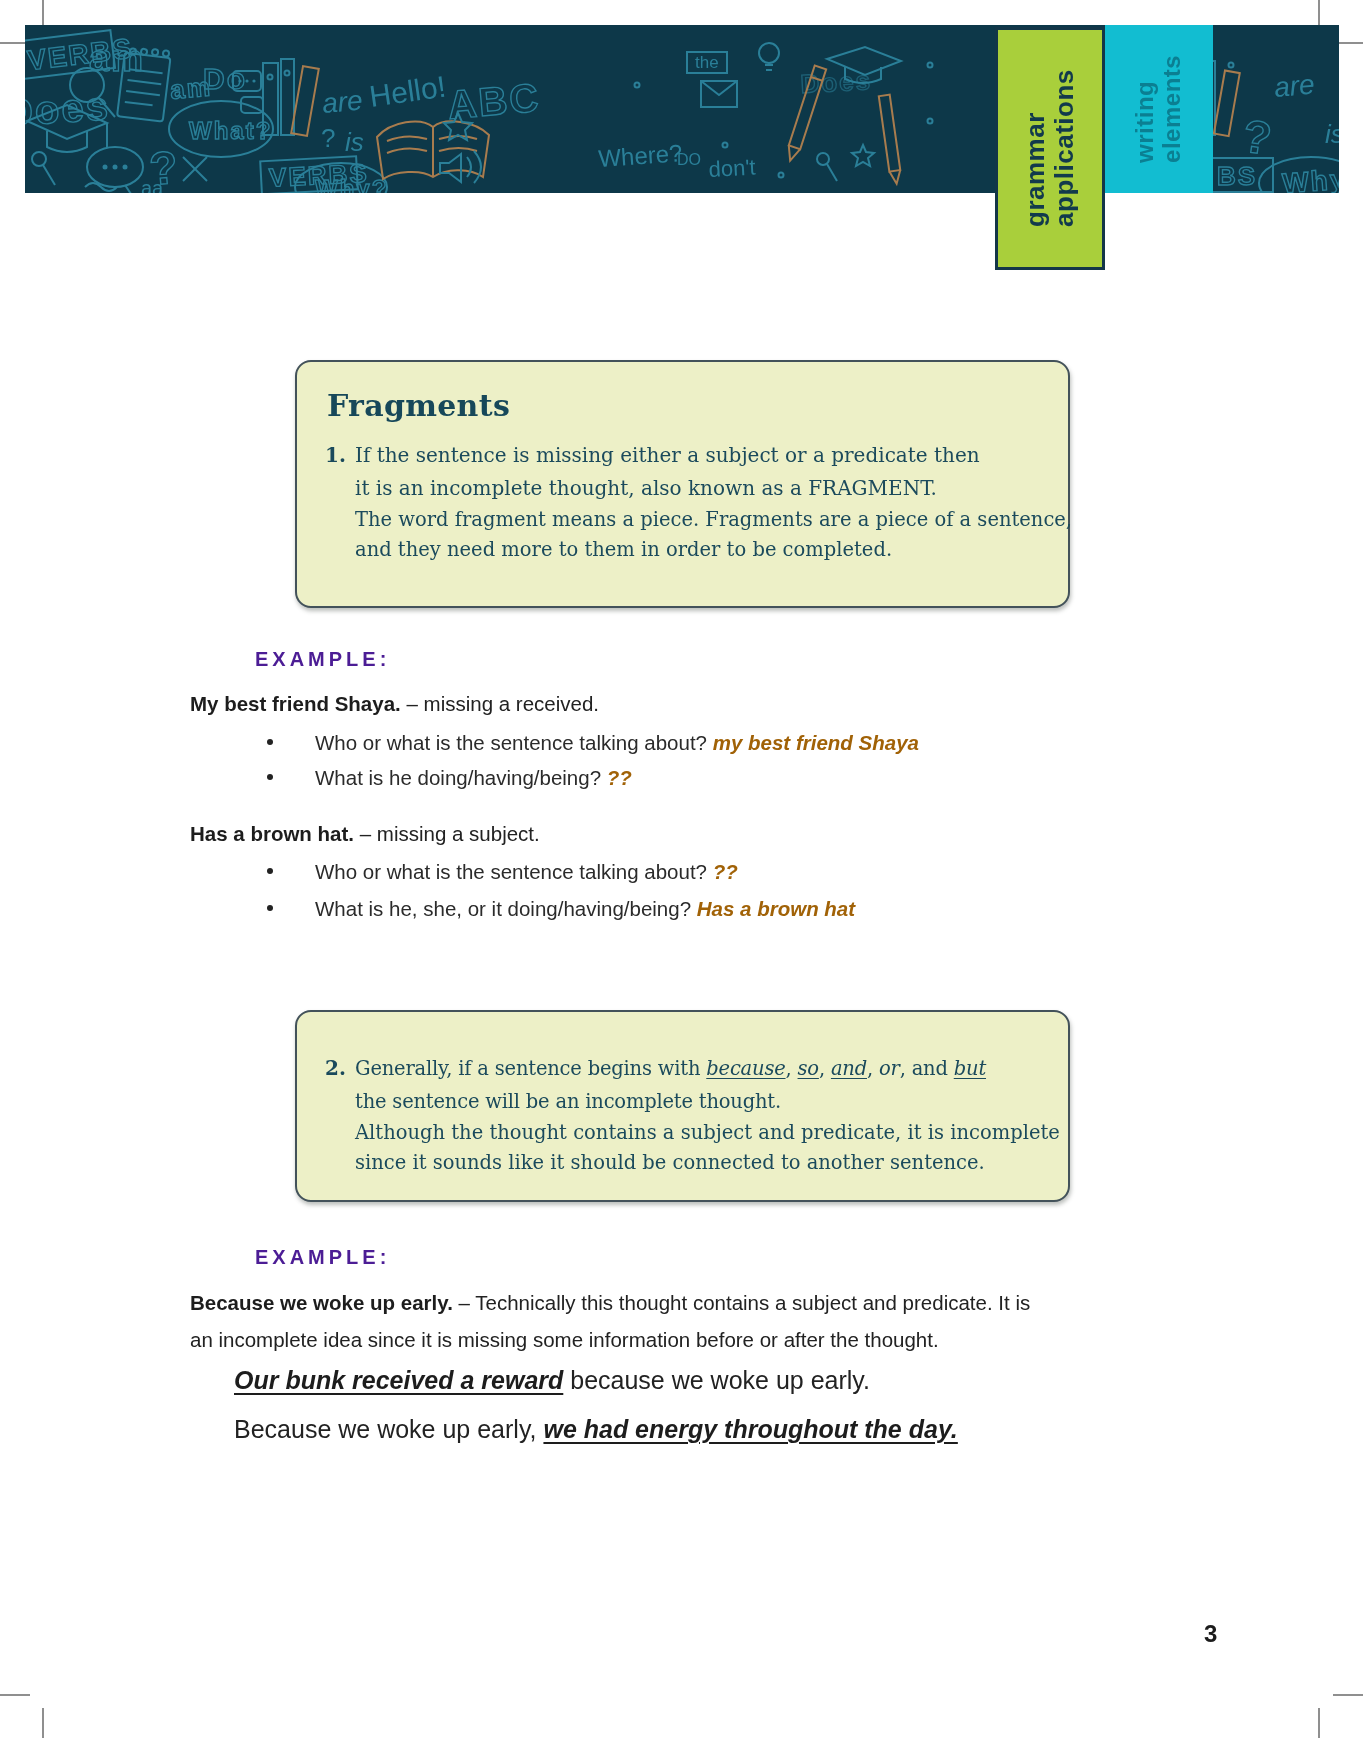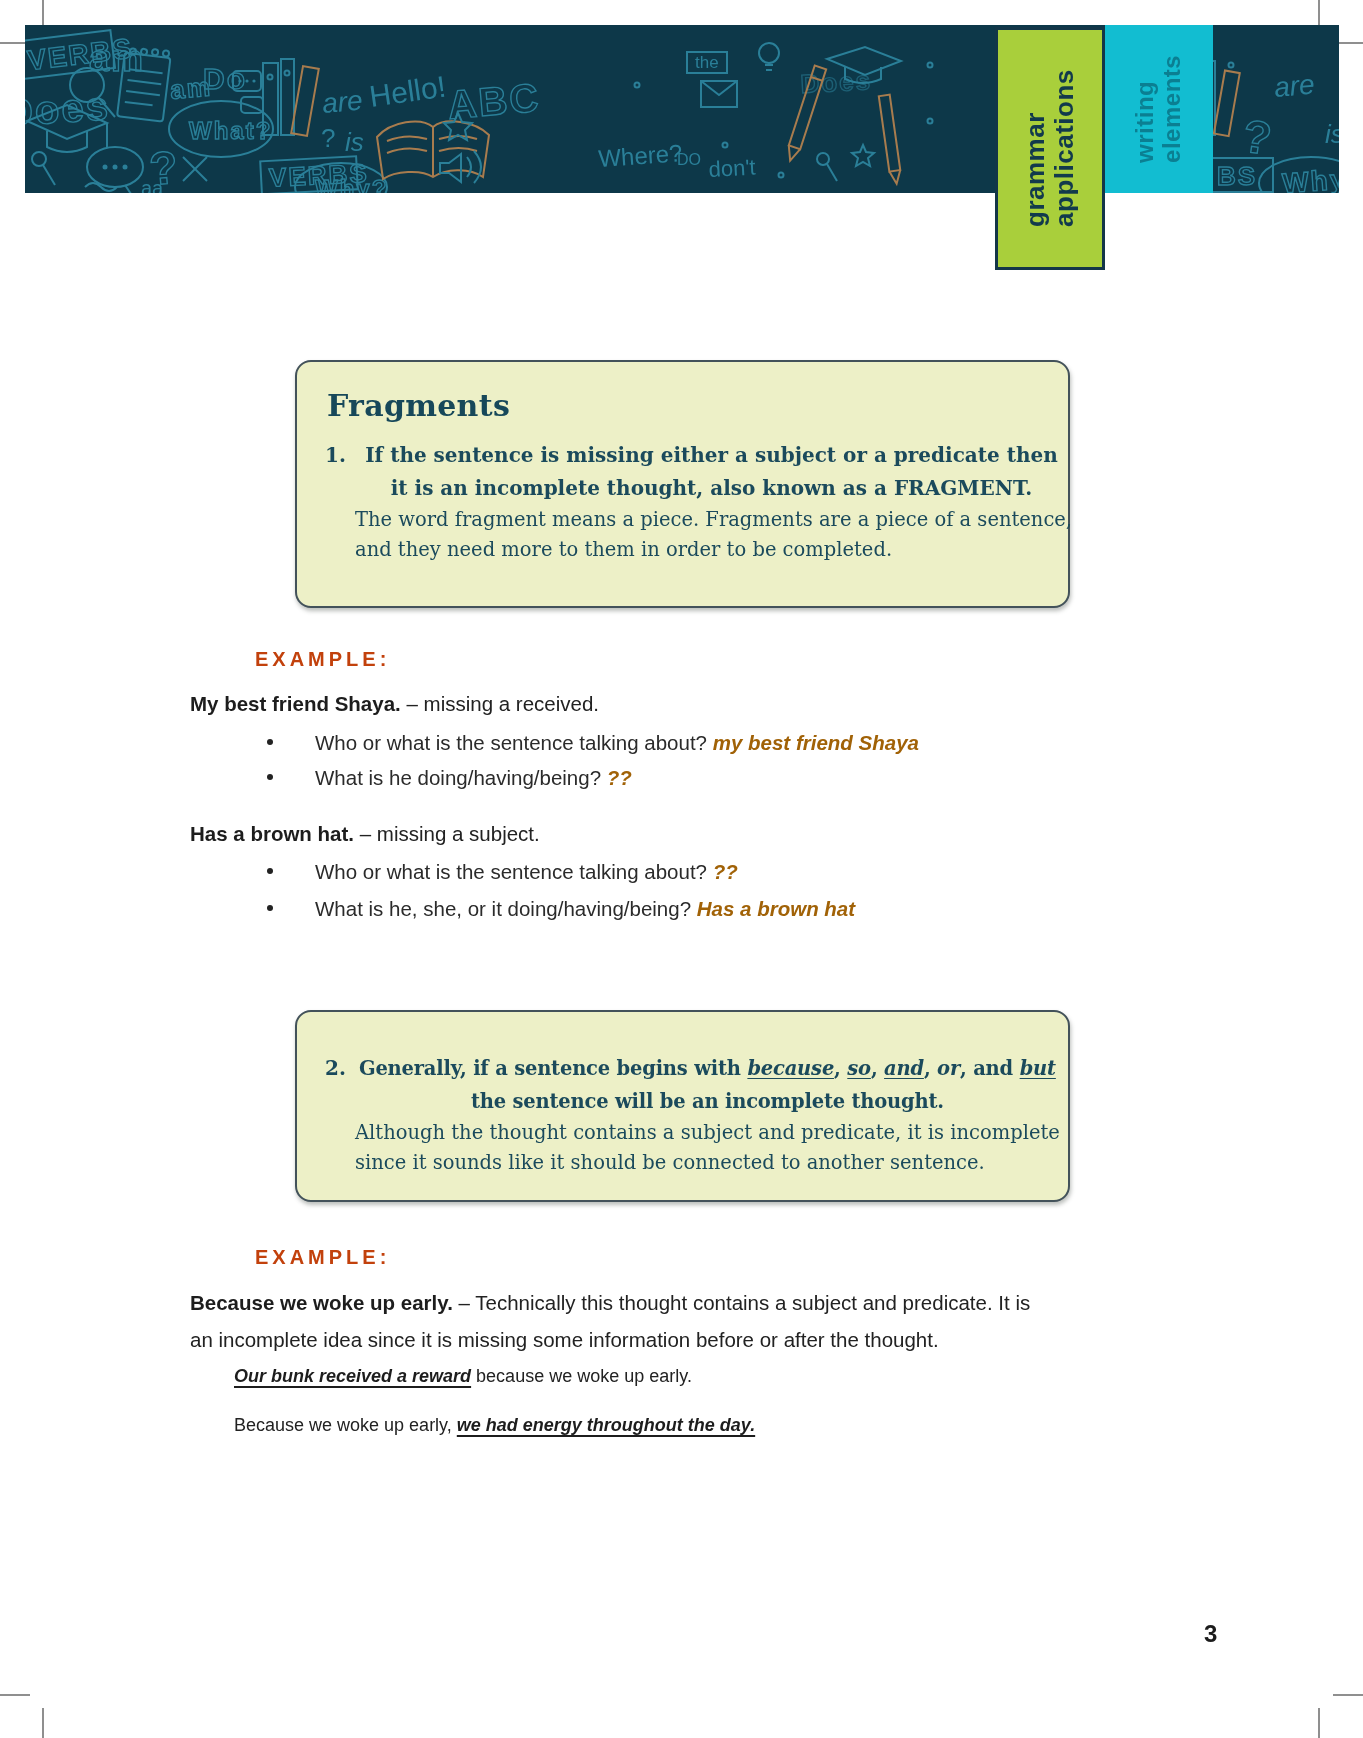--- a/index.html
+++ b/index.html
@@ -33,32 +33,32 @@
            box-sizing:border-box;color:#1b4a5c;font-family:"DejaVu Serif","Liberation Serif",serif;
            box-shadow:1px 3px 4px rgba(60,70,60,.35);}
   .box1{top:360px;height:248px;}
   .box2{top:1010px;height:192px;}
   .rb-title{margin:26px 0 0 30px;font-size:30px;font-weight:700;color:#17485a;letter-spacing:.3px;}
   .rb-item{display:flex;margin-left:25px;}
   .box1 .rb-item{margin-top:16px;}
   .box2 .rb-item{margin-top:40px;}
   .rb-num{flex:0 0 24px;text-align:right;margin-right:9px;font-weight:700;font-size:20px;line-height:33px;}
   .rb-body{min-width:0;}
-  .rline{font-weight:700;font-size:20px;line-height:33px;white-space:nowrap;text-align:center;}
+  .rline{font-weight:400;font-size:20px;line-height:33px;white-space:nowrap;}
   .box2 .rline{font-size:19.5px;letter-spacing:-.2px;}
   .dline{font-weight:400;font-size:19.5px;line-height:30px;white-space:nowrap;}
 
   
-  .ex-label{position:absolute;left:255px;font-size:20px;font-weight:600;letter-spacing:4px;color:#c2410c;}
+  .ex-label{position:absolute;left:255px;font-size:20px;font-weight:600;letter-spacing:4px;color:#4c1d95;}
   .lead{position:absolute;left:190px;font-size:20.5px;white-space:nowrap;color:#222;}
   .lead2{position:absolute;left:190px;font-size:20.5px;line-height:37px;color:#222;}
   .lead2 .ln{white-space:nowrap;}
   .brow{position:absolute;left:267px;display:flex;align-items:baseline;font-size:20.5px;color:#2b2b2b;}
   .bdot{flex:0 0 6px;width:6px;height:6px;border-radius:50%;background:#222;margin-right:42px;position:relative;top:-5px;}
-  .fixline{position:absolute;left:234px;font-size:18px;white-space:nowrap;color:#222;}
+  .fixline{position:absolute;left:234px;font-size:25px;white-space:nowrap;color:#222;}
 
   
   .seg-n{}
   .seg-b{font-weight:700;color:#1d1d1d;}
   .seg-g{color:#a16207;font-weight:700;font-style:italic;}
   .seg-u{font-weight:700;font-style:italic;text-decoration:underline;text-underline-offset:4px;text-decoration-thickness:2px;color:#1d1d1d;}
   .seg-iu{font-style:italic;text-decoration:underline;text-underline-offset:3px;}
   .seg-i{font-style:italic;}
 
   .pagenum{position:absolute;left:1204px;top:1620px;font-size:24px;font-weight:700;color:#1c1c1c;}

